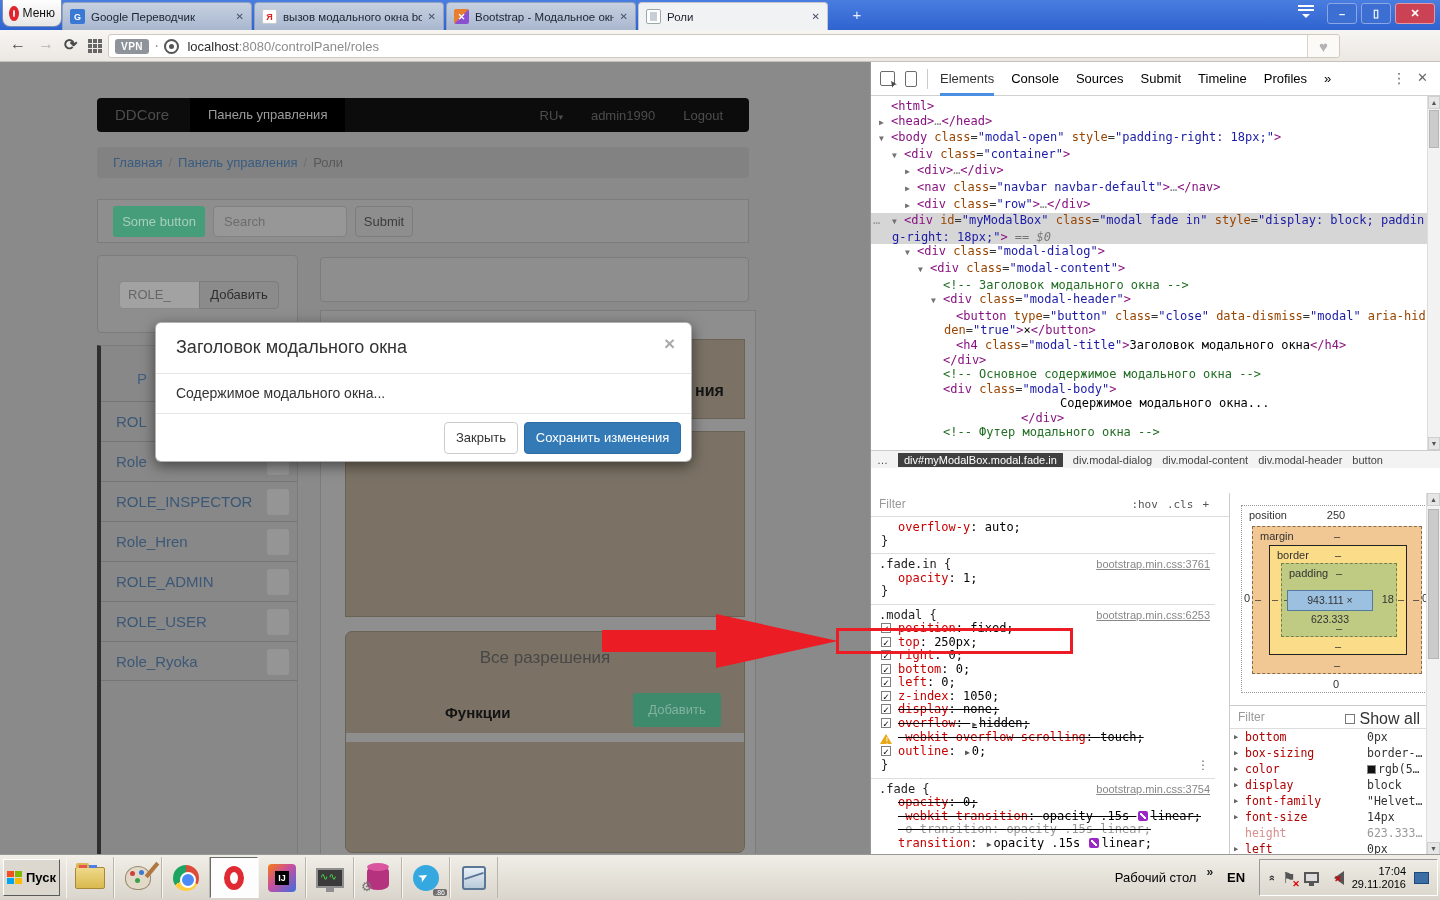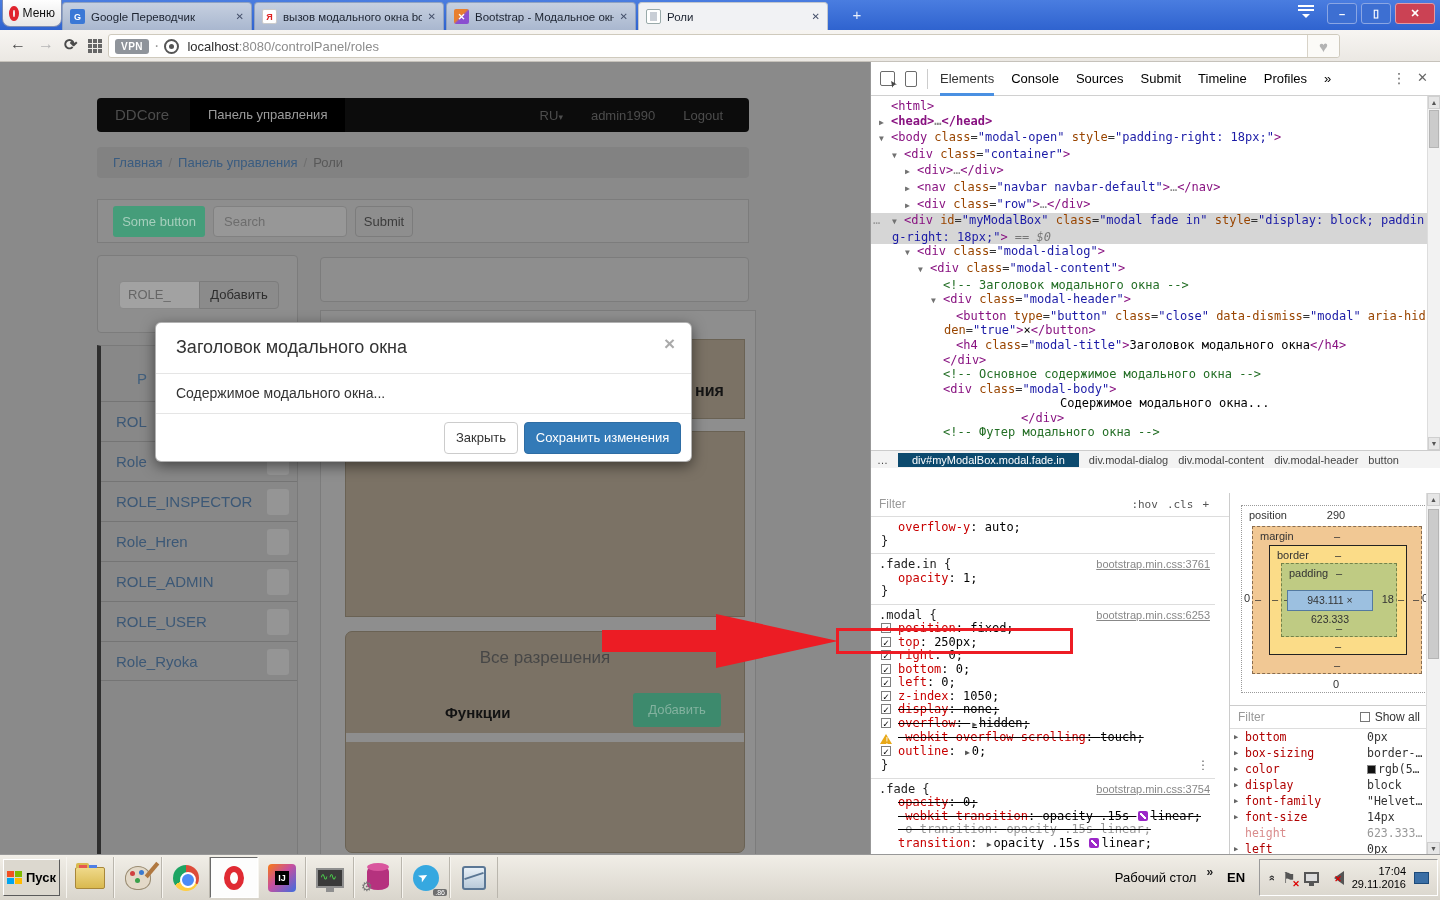--- a/index.html
+++ b/index.html
@@ -132,21 +132,21 @@
   .sel-mark { position:absolute; left:2px; top:0; color:#999; }
   .tok-t { color:#881280; } .tok-a { color:#994500; } .tok-v { color:#1a1aa6; } .tok-e { color:#333; }
   .tok-d { color:#888; } .tok-x { color:#000; } .tok-c { color:#236e25; } .tok-m { color:#777; font-style:italic; }
   #dom-sb { position:absolute; right:0; top:34px; width:13px; height:354px; background:#f2f2f2; border-left:1px solid #ddd; }
   .sb-btn { position:absolute; left:0; right:0; height:13px; background:#e6e6e6; border:1px solid #cfcfcf; color:#555;
     font-size:7px; text-align:center; line-height:11px; }
   .sb-thumb { position:absolute; left:1px; right:1px; background:#cbcbcb; border:1px solid #b5b5b5; }
 
   #dt-crumbs { position:absolute; left:0; right:0; top:388px; height:18px; background:#f3f3f3; border-top:1px solid #ccc;
     display:flex; align-items:center; gap:10px; padding-left:6px; font-size:11px; color:#444; }
-  .crumb-active { background:#0c4a6e; color:#fff; padding:1px 14px; }
+  .crumb-active { background:#404040; color:#fff; padding:1px 6px; }
 
   #styles-tabs { position:absolute; left:0; right:0; top:406px; height:25px; background:#f3f3f3; border-bottom:1px solid #ccc;
     display:flex; font-size:12px; color:#333; }
   .s-tab { padding:0 9px; line-height:24px; }
   .s-tab.active { background:#fff; border-left:1px solid #ccc; border-right:1px solid #ccc; margin-left:5px; }
 
   #styles-col { position:absolute; left:0; top:431px; bottom:0; width:358px; }
   #s-filter { position:relative; height:24px; border-bottom:1px solid #ddd; }
   #s-filter .ph { position:absolute; left:8px; top:4px; color:#999; font-size:12px; }
   #s-filter .ctl { position:absolute; right:20px; top:5px; color:#555; font-size:11px; display:flex; gap:9px; font-family:"DejaVu Sans Mono",monospace; }
@@ -180,21 +180,21 @@
   .bm-left { position:absolute; left:2px; top:50%; margin-top:-7px; }
   .bm-right { position:absolute; right:2px; top:50%; margin-top:-7px; }
   #bm-pos { left:0; top:0; width:190px; height:188px; border:1px dotted #9a9a9a; background:#fff; }
   #bm-margin { left:10px; top:20px; width:170px; height:148px; background:#f1c894; border:1px dashed #8a6d4f; }
   #bm-border { left:16px; top:18px; width:138px; height:110px; background:#fbdc88; border:1px solid #222; }
   #bm-padding { left:11px; top:17px; width:116px; height:74px; background:#bfcb83; border:1px dashed #73824a; }
   #bm-content { left:5px; top:26px; width:86px; height:21px; background:#9cc0e0; border:1px solid #547aa0;
     text-align:center; line-height:19px; font-size:10.5px; }
   #c-filter { position:absolute; left:0; right:14px; top:212px; height:24px; border-top:1px solid #ccc; border-bottom:1px solid #ddd; }
   #c-filter .ph { position:absolute; left:8px; top:4px; color:#999; font-size:12px; }
-  #c-showall { position:absolute; right:6px; top:4px; font-size:12px; color:#333; display:flex; gap:5px; align-items:center; }
+  #c-showall { position:absolute; right:6px; top:4px; font-size:16px; color:#333; display:flex; gap:5px; align-items:center; }
   #c-showall .box { width:10px; height:10px; border:1px solid #777; background:#fff; }
   #c-props { position:absolute; left:0; top:236px; right:14px; bottom:0; overflow:hidden;
     font-family:"DejaVu Sans Mono",monospace; font-size:11.5px; }
   .cprop { position:relative; height:16px; line-height:16px; padding-left:15px; }
   .cprop .carrow { position:absolute; left:4px; top:0; font-size:7px; color:#666; }
   .cprop .cn { color:#b00000; }
   .cprop .cv { position:absolute; left:137px; right:2px; color:#333; white-space:nowrap; overflow:hidden; }
   .cprop.dim .cn { color:#d98c8c; } .cprop.dim .cv { color:#999; }
   .swatch { display:inline-block; width:9px; height:9px; background:#111; border:1px solid #888; vertical-align:-1px; margin-right:2px; }
   #comp-sb { position:absolute; right:0; top:0; bottom:0; width:14px; background:#f2f2f2; border-left:1px solid #ddd; }
@@ -389,21 +389,21 @@
           <span class="dt-tab">Submit</span>
           <span class="dt-tab">Timeline</span>
           <span class="dt-tab">Profiles</span>
           <span class="dt-tab">»</span>
         </span>
       <span id="dt-kebab">⋮</span>
       <span id="dt-x">✕</span>
     </div>
     <div id="dom">
         <div class="dom-line" style="padding-left: 8px;"><span class="dom-arrow"></span><span class="tok-t">&lt;html&gt;</span></div>
-        <div class="dom-line" style="padding-left: 8px; font-weight: bold;"><span class="dom-arrow">▶</span><span class="tok-t">&lt;head&gt;</span><span class="tok-d">…</span><span class="tok-t">&lt;/head&gt;</span></div>
+        <div class="dom-line" style="padding-left: 8px;"><span class="dom-arrow">▶</span><span class="tok-t">&lt;head&gt;</span><span class="tok-d">…</span><span class="tok-t">&lt;/head&gt;</span></div>
         <div class="dom-line" style="padding-left: 8px;"><span class="dom-arrow">▼</span><span class="tok-t">&lt;body</span><span class="tok-a"> class</span><span class="tok-e">=</span><span class="tok-v">"modal-open"</span><span class="tok-a"> style</span><span class="tok-e">=</span><span class="tok-v">"padding-right: 18px;"</span><span class="tok-t">&gt;</span></div>
         <div class="dom-line" style="padding-left: 21px;"><span class="dom-arrow">▼</span><span class="tok-t">&lt;div</span><span class="tok-a"> class</span><span class="tok-e">=</span><span class="tok-v">"container"</span><span class="tok-t">&gt;</span></div>
         <div class="dom-line" style="padding-left: 34px;"><span class="dom-arrow">▶</span><span class="tok-t">&lt;div&gt;</span><span class="tok-d">…</span><span class="tok-t">&lt;/div&gt;</span></div>
         <div class="dom-line" style="padding-left: 34px;"><span class="dom-arrow">▶</span><span class="tok-t">&lt;nav</span><span class="tok-a"> class</span><span class="tok-e">=</span><span class="tok-v">"navbar navbar-default"</span><span class="tok-t">&gt;</span><span class="tok-d">…</span><span class="tok-t">&lt;/nav&gt;</span></div>
         <div class="dom-line" style="padding-left: 34px;"><span class="dom-arrow">▶</span><span class="tok-t">&lt;div</span><span class="tok-a"> class</span><span class="tok-e">=</span><span class="tok-v">"row"</span><span class="tok-t">&gt;</span><span class="tok-d">…</span><span class="tok-t">&lt;/div&gt;</span></div>
         <div class="dom-line sel" style="padding-left: 21px;"><span class="dom-arrow">▼</span><span class="tok-t">&lt;div</span><span class="tok-a"> id</span><span class="tok-e">=</span><span class="tok-v">"myModalBox"</span><span class="tok-a"> class</span><span class="tok-e">=</span><span class="tok-v">"modal fade in"</span><span class="tok-a"> style</span><span class="tok-e">=</span><span class="tok-v">"display: block; padding-right: 18px;"</span><span class="tok-t">&gt;</span><span class="tok-m"> == $0</span><span class="sel-mark">…</span></div>
         <div class="dom-line" style="padding-left: 34px;"><span class="dom-arrow">▼</span><span class="tok-t">&lt;div</span><span class="tok-a"> class</span><span class="tok-e">=</span><span class="tok-v">"modal-dialog"</span><span class="tok-t">&gt;</span></div>
         <div class="dom-line" style="padding-left: 47px;"><span class="dom-arrow">▼</span><span class="tok-t">&lt;div</span><span class="tok-a"> class</span><span class="tok-e">=</span><span class="tok-v">"modal-content"</span><span class="tok-t">&gt;</span></div>
         <div class="dom-line" style="padding-left: 60px;"><span class="dom-arrow"></span><span class="tok-c">&lt;!-- Заголовок модального окна --&gt;</span></div>
         <div class="dom-line" style="padding-left: 60px;"><span class="dom-arrow">▼</span><span class="tok-t">&lt;div</span><span class="tok-a"> class</span><span class="tok-e">=</span><span class="tok-v">"modal-header"</span><span class="tok-t">&gt;</span></div>
@@ -476,21 +476,21 @@
         
         
         
       </div>
     </div>
 
     <div id="computed-col">
       <div id="boxmodel">
         <div id="bm-pos" class="bm">
           <span class="bm-label">position</span>
-          <span class="bm-top">290</span>
+          <span class="bm-top">250</span>
           <span class="bm-left">0</span>
           <span class="bm-right">0</span>
           <span class="bm-bot">0</span>
           <div id="bm-margin" class="bm">
             <span class="bm-label">margin</span>
             <span class="bm-top">–</span>
             <span class="bm-left">–</span>
             <span class="bm-right">–</span>
             <span class="bm-bot">–</span>
             <div id="bm-border" class="bm">

